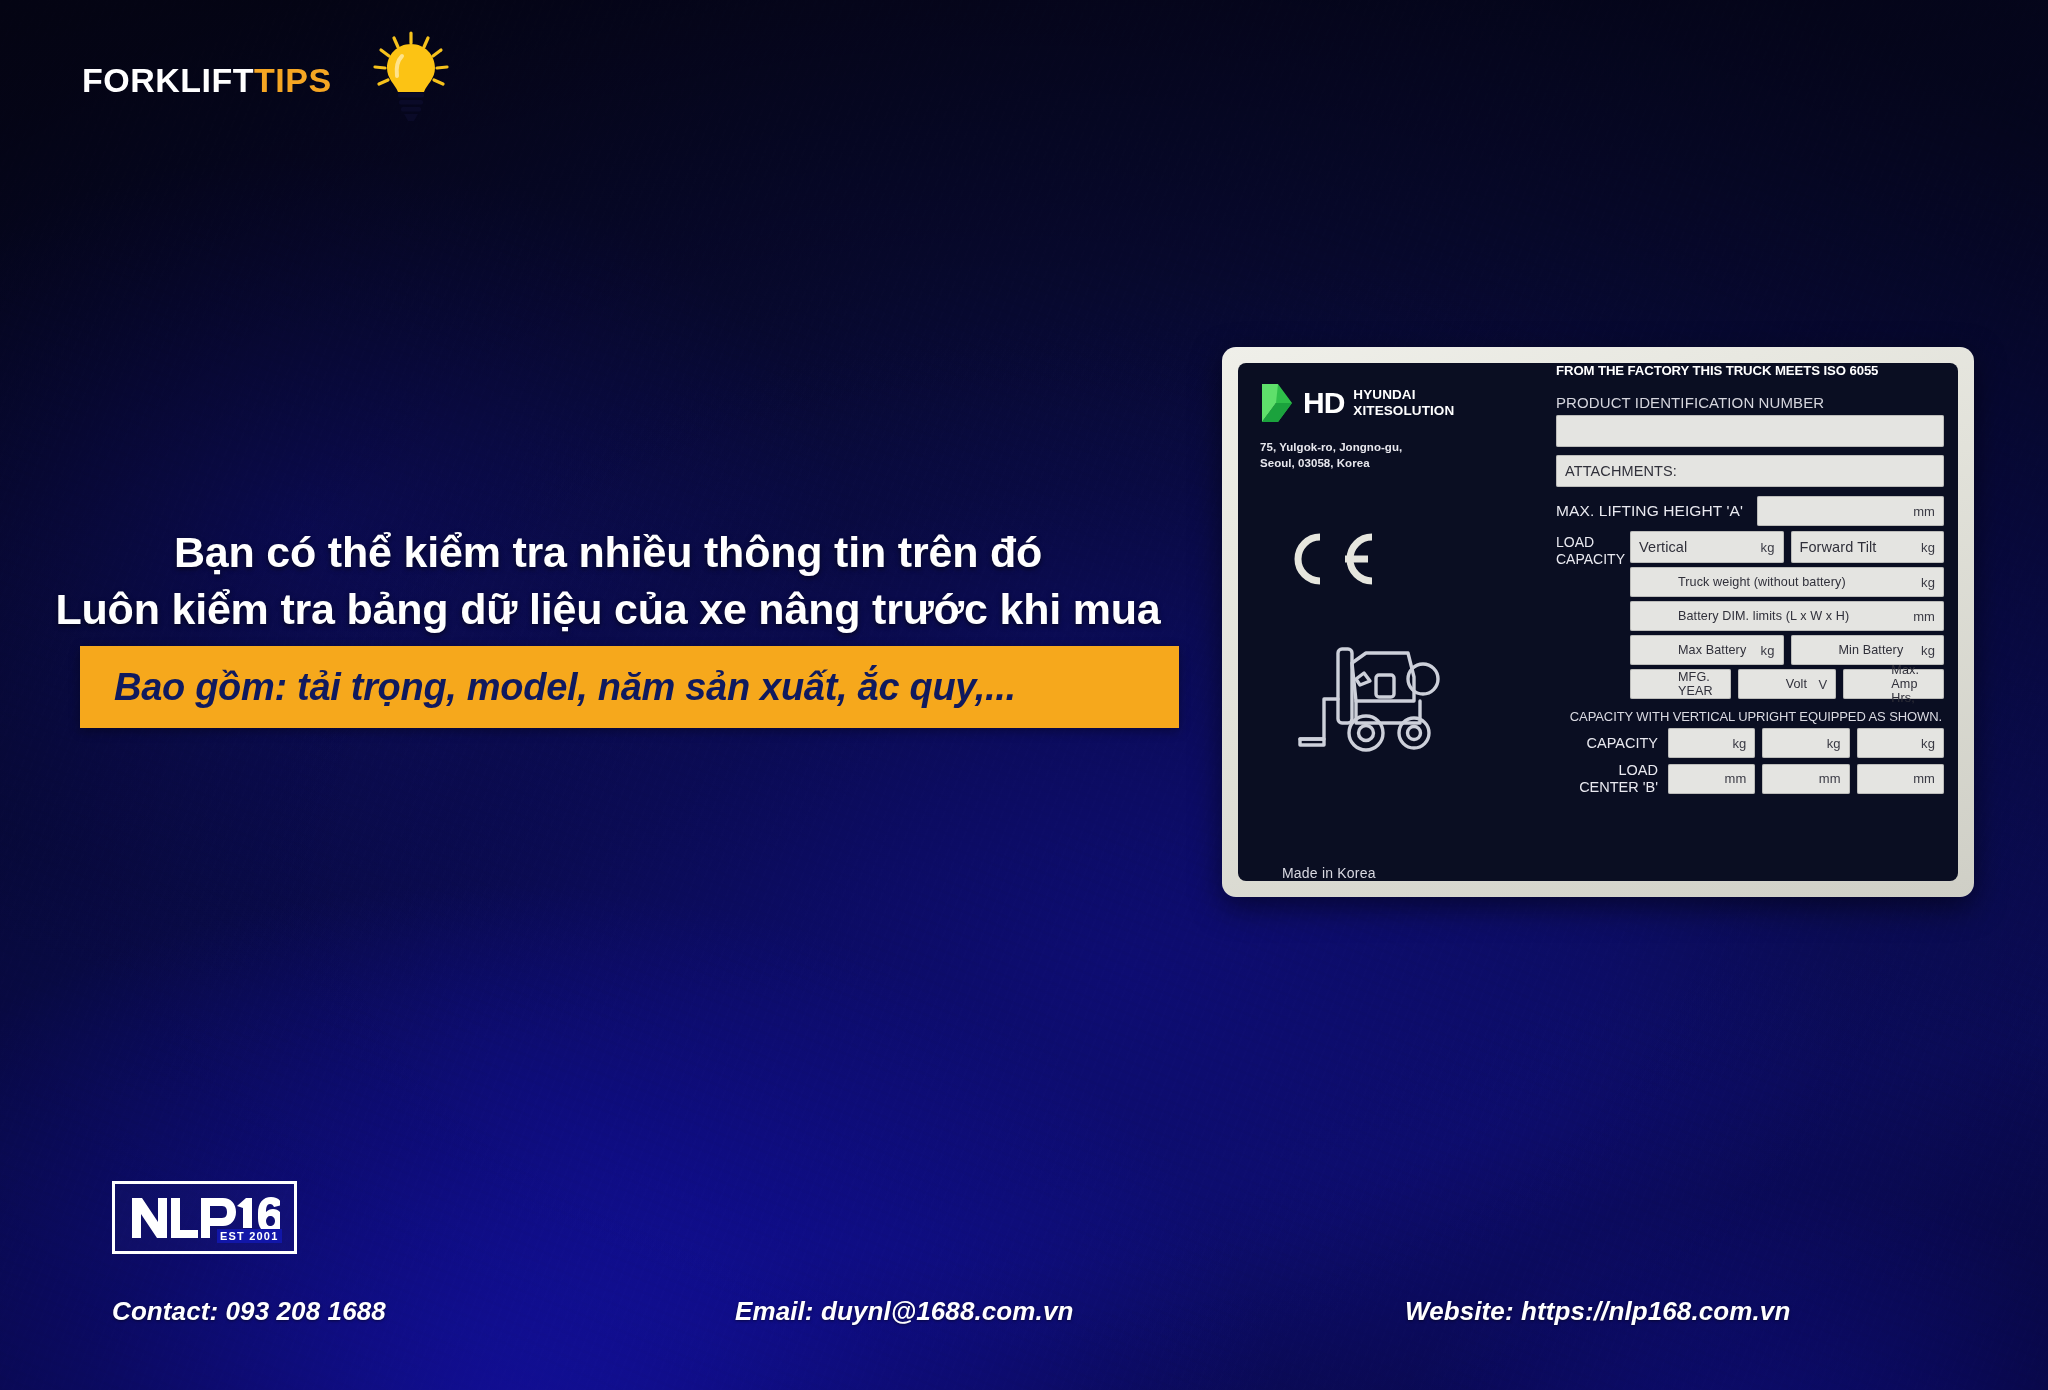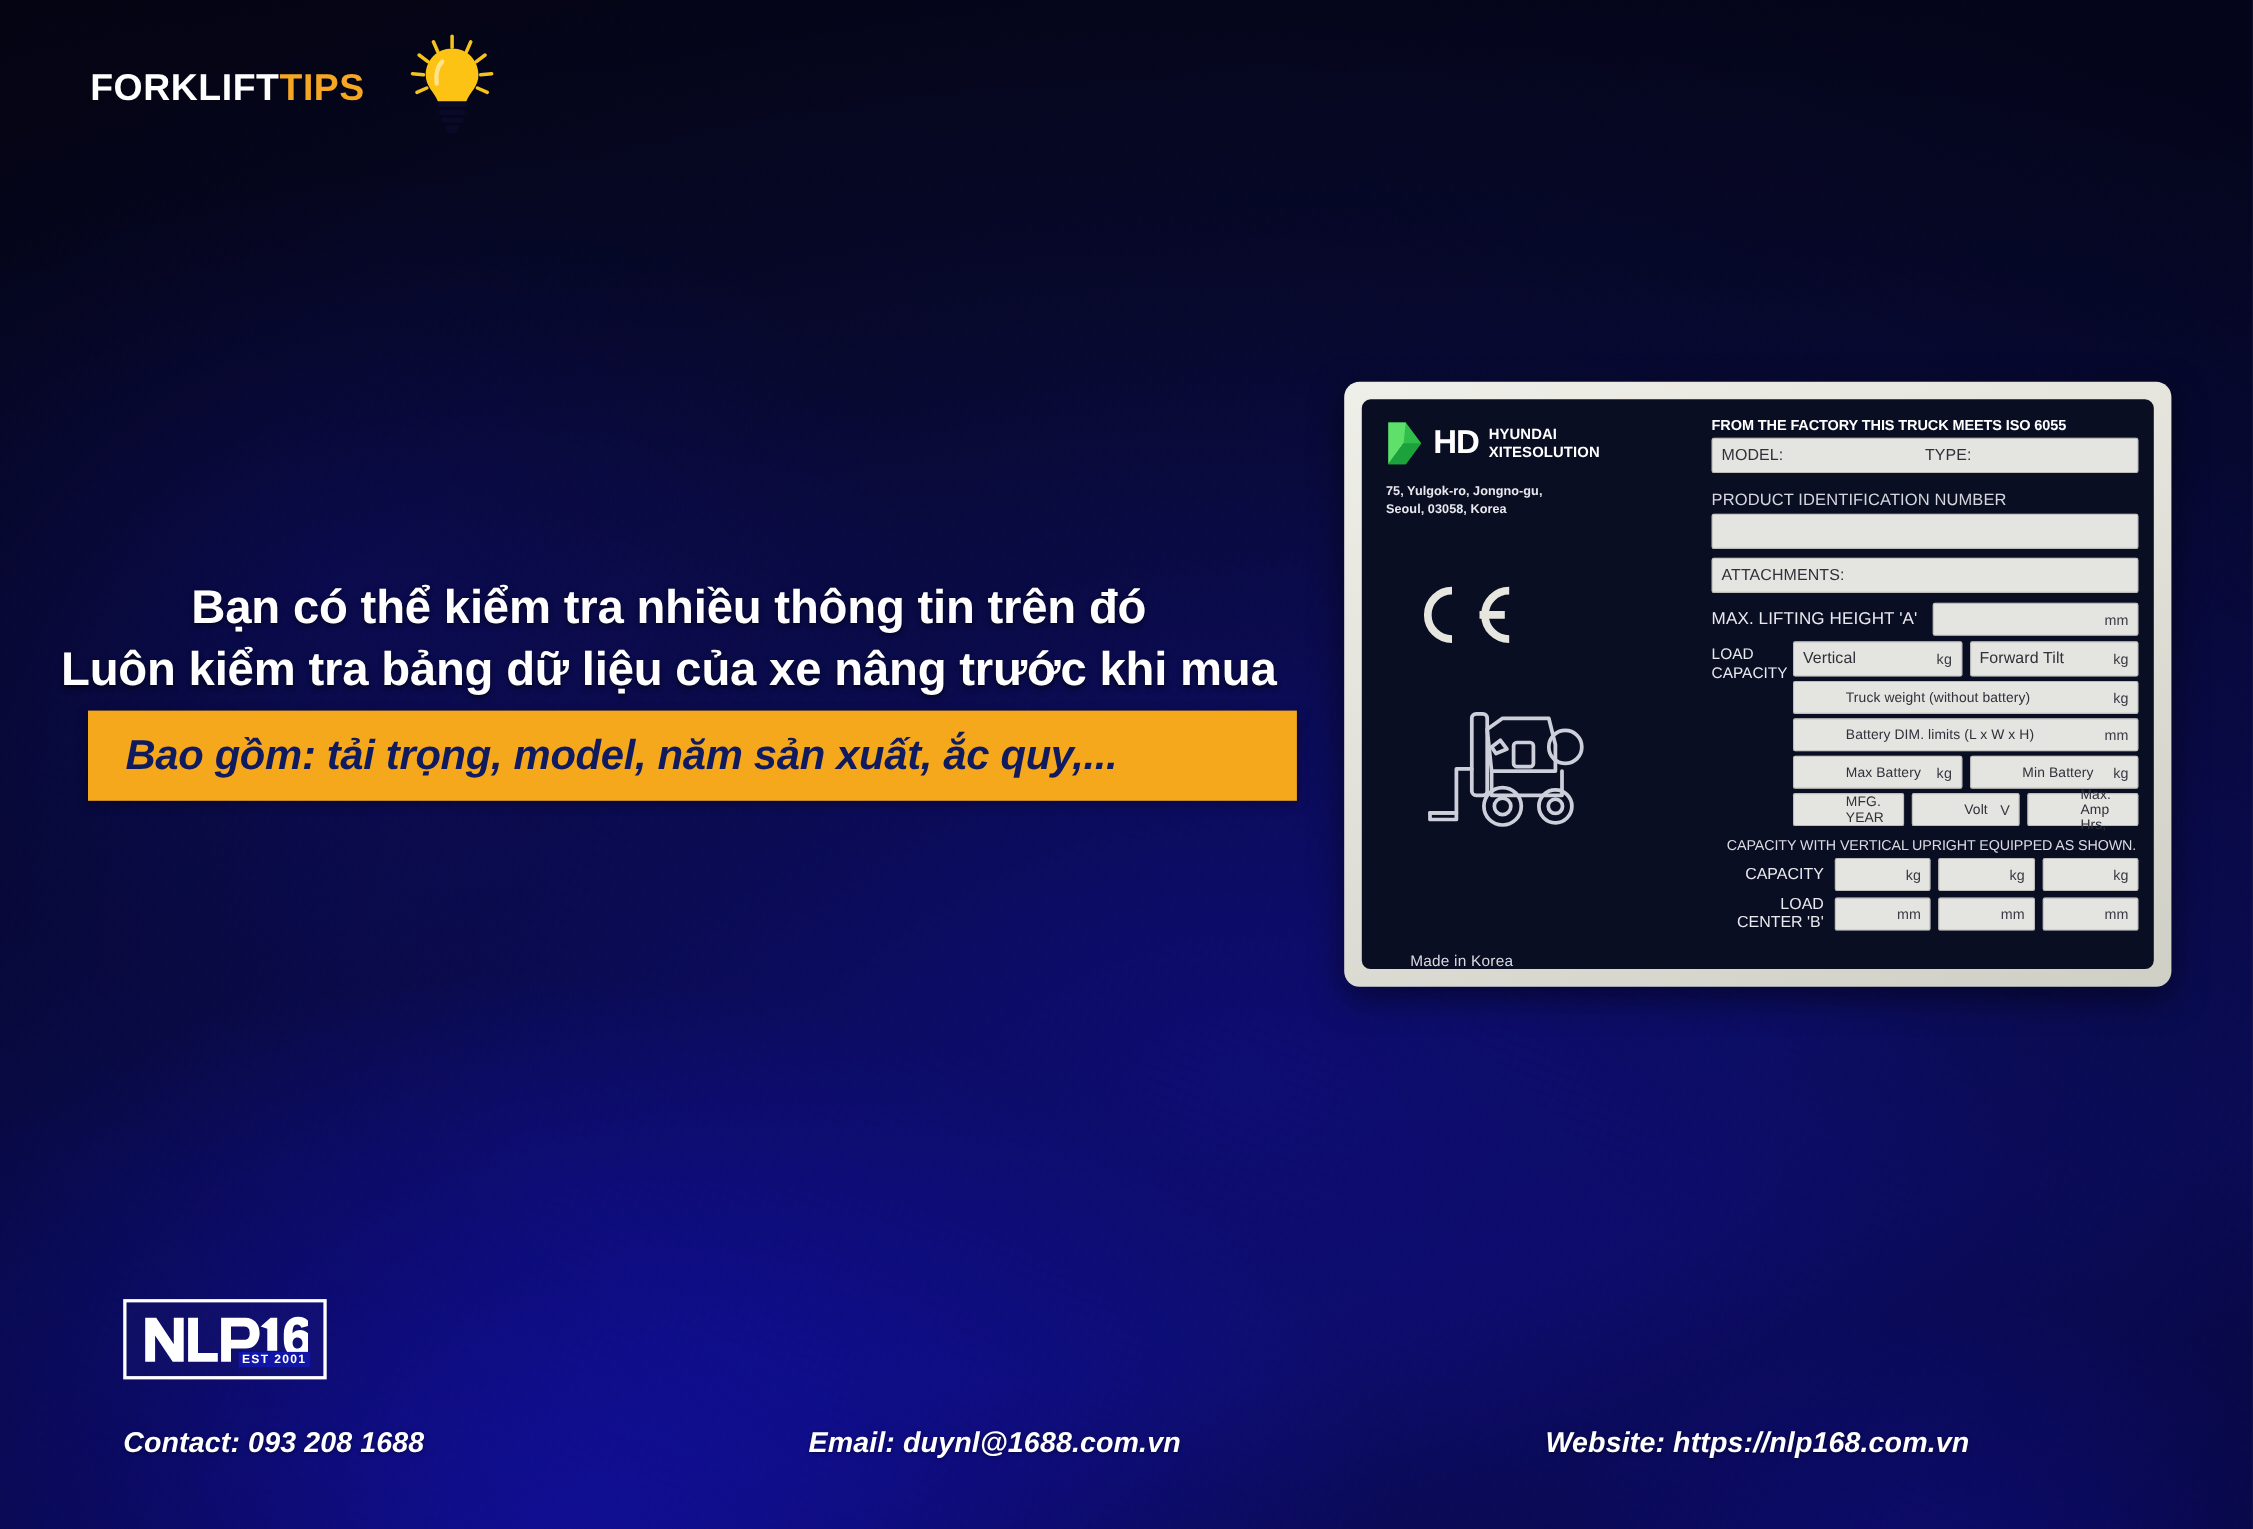--- a/index.html
+++ b/index.html
@@ -115,21 +115,21 @@
   }
 
   #ce-mark { position: absolute; left: 22px; top: 148px; }
   #forklift-art { position: absolute; left: 32px; top: 258px; }
   #made-in {
     position: absolute; left: 22px; top: 482px;
     color: #d9d9e2; font-size: 14px; letter-spacing: .2px;
   }
 
   
-  #pl-right { position: absolute; left: 318px; top: 16px; right: 14px; }
+  #pl-right { position: absolute; left: 318px; top: 0; right: 14px; }
 
   .iso-title {
     color: #ffffff; font-size: 13.2px; font-weight: 800;
     letter-spacing: -0.1px; white-space: nowrap; margin-bottom: 4px;
   }
   .fld {
     background: #e4e4e1;
     border-radius: 2px;
     color: #30303a;
     position: relative;
@@ -295,24 +295,20 @@
         </g>
       </svg>
 
       <div id="made-in">Made in Korea</div>
     </div>
 
     <div id="pl-right">
 
       <div class="iso-title">FROM THE FACTORY THIS TRUCK MEETS ISO 6055</div>
 
-      <div class="fld tall">
-        <span>MODEL:</span>
-        <span class="mid">TYPE:</span>
-      </div>
 
       <div id="pin-label">PRODUCT IDENTIFICATION NUMBER</div>
 
       <div class="fld tall blank" style="margin-top:4px;">
         <span></span>
       </div>
 
       <div class="fld tall" style="margin-top:8px;">
         <span>ATTACHMENTS:</span>
       </div>

